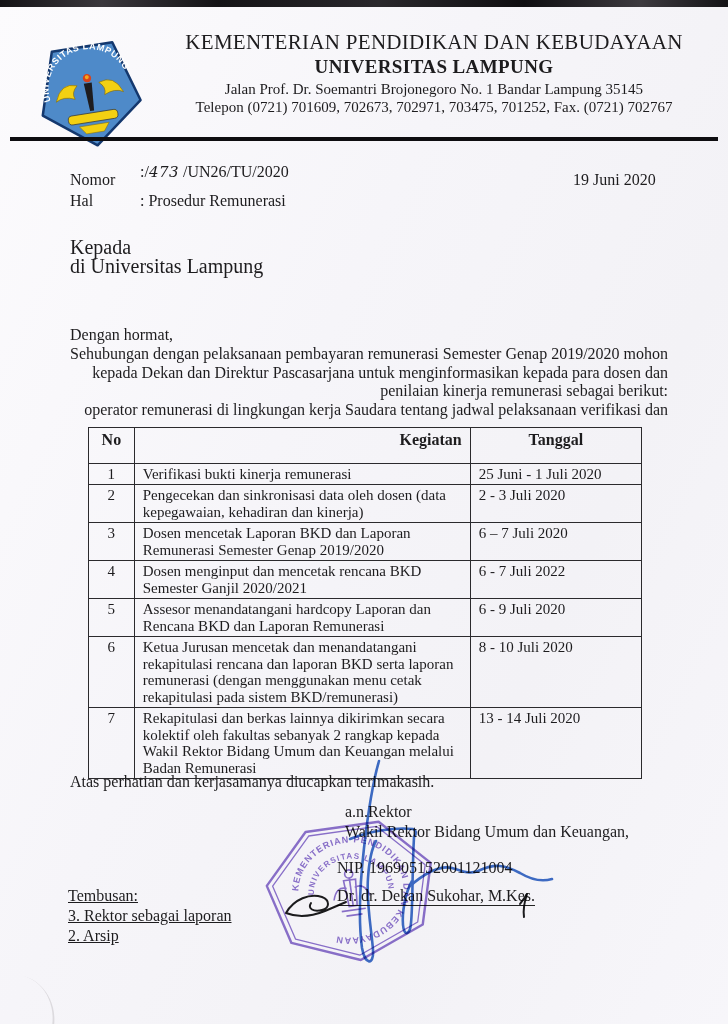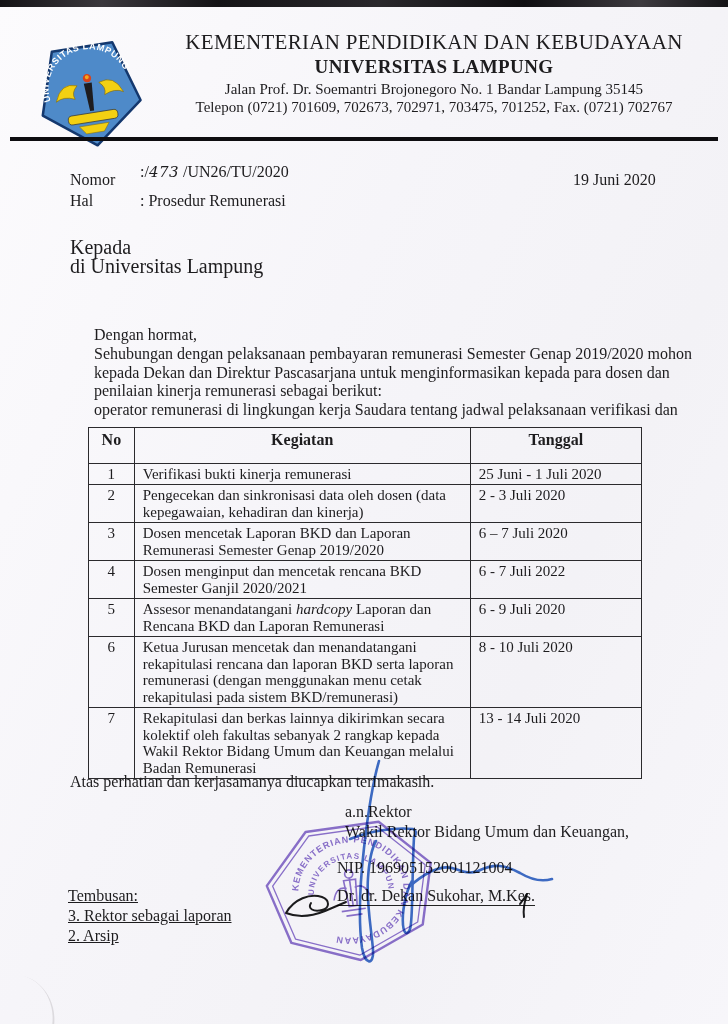--- a/index.html
+++ b/index.html
@@ -20,31 +20,31 @@
   .h-ministry{font-size:21px;line-height:25px;letter-spacing:.3px;}
   .h-univ{font-size:19px;line-height:23px;font-weight:bold;letter-spacing:.4px;}
   .h-addr,.h-phone,.h-web{font-size:15px;line-height:18px;}
   .h-addr{margin-top:2px;}
   .rule{position:absolute;left:10px;top:137px;width:708px;height:4px;background:#0e0d10;}
   
   .abs{position:absolute;}
   .t16{font-size:16px;line-height:19px;}
   .hand{font-family:"DejaVu Serif",serif;font-style:italic;font-size:15px;letter-spacing:.5px;}
   
-  .para-line{font-size:16px;line-height:18.5px;white-space:nowrap;margin-left:24px;}
+  .para-line{font-size:16px;line-height:18.5px;white-space:nowrap;}
   .addr-line{font-size:20px;line-height:19px;}
   
   table.sched{position:absolute;left:88px;top:427px;width:554px;border-collapse:collapse;z-index:2;}
   table.sched th,table.sched td{border:1.6px solid #2b2a2d;vertical-align:top;
     font-size:15px;line-height:16.5px;padding:2px 8px;}
   table.sched th{font-weight:bold;text-align:center;padding:4px 8px 14px 8px;font-size:16px;}
   td.c-no{width:30px;text-align:center;padding:2px 2px;}
   td.c-keg{width:348px;}
   td.c-tgl{width:168px;}
-  .ital{font-style:italic;}
+  .ital{}
   
   .sig-name{border-bottom:1.5px solid #222;padding-bottom:1px;}
   .z2{z-index:2;}
   .stamp-svg{position:absolute;left:260px;top:817px;width:192px;height:152px;z-index:3;
     mix-blend-mode:multiply;opacity:.88;}
   .ink-svg{position:absolute;left:280px;top:753px;width:300px;height:222px;z-index:4;
     mix-blend-mode:multiply;}
 </style>
 </head>
 <body>
@@ -85,32 +85,32 @@
   <div class="abs t16" style="left:573px;top:170px;">19 Juni 2020</div>
   <div class="abs t16" style="left:70px;top:191px;">Hal</div>
   <div class="abs t16" style="left:140px;top:191px;">: Prosedur Remunerasi</div>
 
   <div class="abs" style="left:70px;top:238px;">
     <div class="addr-line">Kepada</div>
     <div class="addr-line">di Universitas Lampung</div>
   </div>
 
   <div class="abs para-line" style="left:70px;top:326px;">Dengan hormat,</div>
-  <div class="abs" style="left:70px;top:345px;">
+  <div class="abs" style="left:70px;top:345px;text-align:right;">
       <div class="para-line">Sehubungan dengan pelaksanaan pembayaran remunerasi Semester Genap 2019/2020 mohon</div>
       <div class="para-line">kepada Dekan dan Direktur Pascasarjana untuk menginformasikan kepada para dosen dan</div>
       <div class="para-line">penilaian kinerja remunerasi sebagai berikut:</div>
       <div class="para-line">operator remunerasi di lingkungan kerja Saudara tentang jadwal pelaksanaan verifikasi dan</div>
     </div>
 
   <table class="sched">
     <thead>
       <tr>
         <th style="width:30px;">No</th>
-        <th style="width:348px;">Kegiatan</th>
+        <th style="width:348px;text-align:right;">Kegiatan</th>
         <th style="width:168px;">Tanggal</th>
       </tr>
     </thead>
     <tbody>
         <tr>
           <td class="c-no">1</td>
           <td class="c-keg"><span>Verifikasi bukti kinerja remunerasi</span></td>
           <td class="c-tgl">25 Juni - 1 Juli 2020</td>
         </tr>
         <tr>

